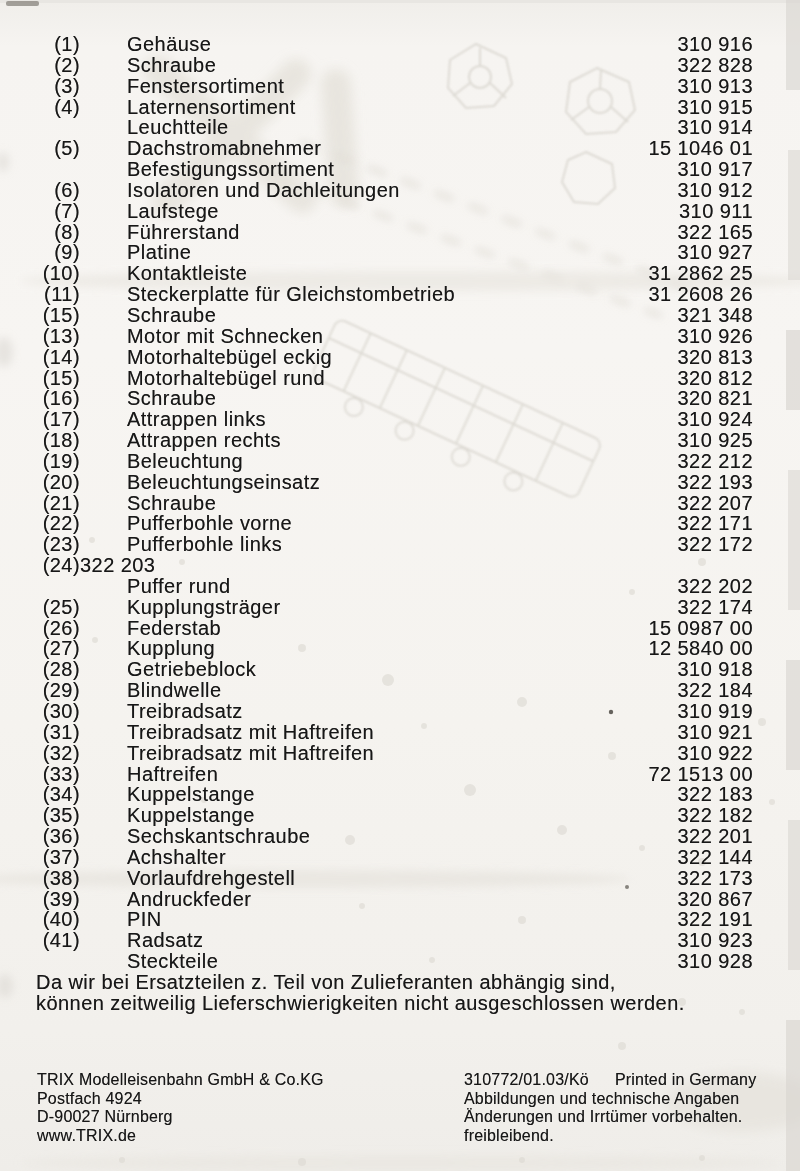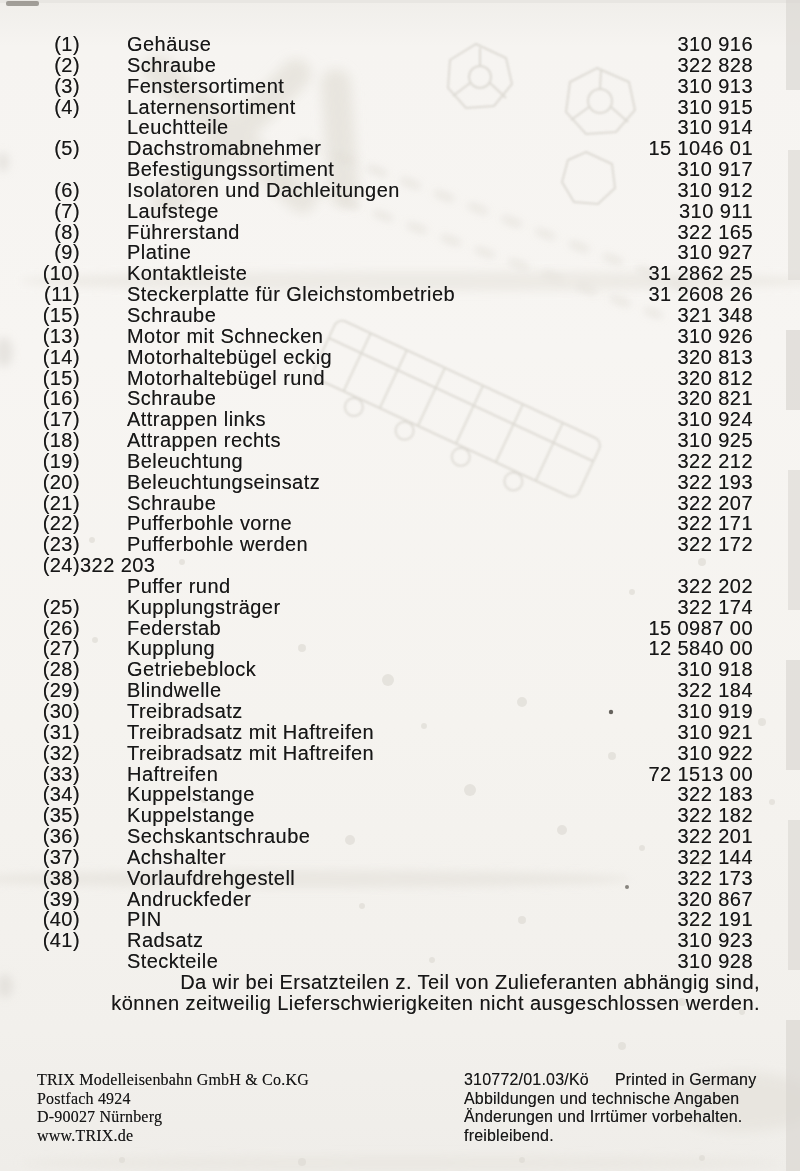--- a/index.html
+++ b/index.html
@@ -33,32 +33,31 @@
   .part-number { flex:none; text-align:center; white-space:nowrap; }
   .part-row, .note, .footer { text-shadow:0 0 0.6px rgba(25,25,25,0.55); }
 
   
   .note {
     position:absolute;
     top:972px; left:36px; right:40px;
     font-size:20px;
     line-height:21.4px;
     letter-spacing:0.45px;
-    text-align:right;
   }
 
   
   .footer {
     position:absolute;
     top:1071px; left:0; right:0;
     font-size:16px;
     line-height:18.6px;
     letter-spacing:0.2px;
   }
-  .footer-left  { position:absolute; left:37px;  top:0;font-family:Liberation Serif, serif; }
+  .footer-left  { position:absolute; left:37px;  top:0; }
   .footer-right { position:absolute; left:440px; top:0;margin-left:24px; }
   .print-line { display:flex; gap:26px; }
 </style>
 </head>
 <body>
 
 <div class="page">
 
   <div class="ghosts">
     <svg width="800" height="1171" viewBox="0 0 800 1171" xmlns="http://www.w3.org/2000/svg">
@@ -291,21 +290,21 @@
       <span class="part-label">Schraube</span>
       <span class="part-number">322 207</span>
     </div>
       <div class="part-row">
       <span class="part-index">(22)</span>
       <span class="part-label">Pufferbohle vorne</span>
       <span class="part-number">322 171</span>
     </div>
       <div class="part-row">
       <span class="part-index">(23)</span>
-      <span class="part-label">Pufferbohle werden</span>
+      <span class="part-label">Pufferbohle links</span>
       <span class="part-number">322 172</span>
     </div>
       <div class="part-row">
       <span class="part-index">(24)</span>
       <span class="part-number">322 203</span>
     </div>
       <div class="part-row">
       <span class="part-index"></span>
       <span class="part-label">Puffer rund</span>
       <span class="part-number">322 202</span>

